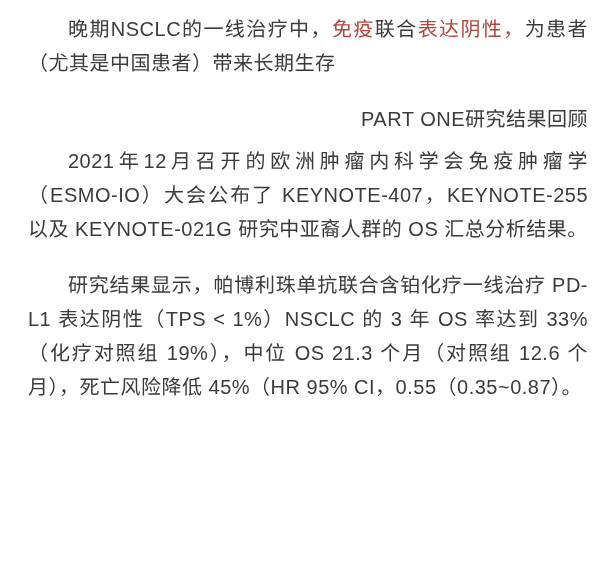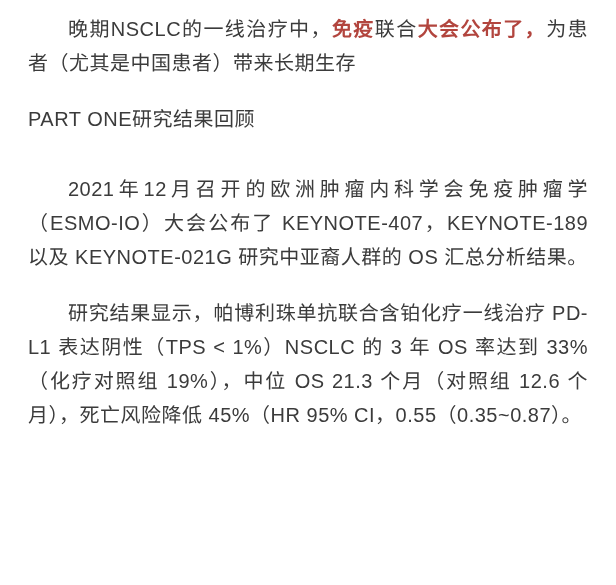--- a/index.html
+++ b/index.html
@@ -27,39 +27,38 @@
     line-height: 34px;
     text-align: justify;
     text-indent: 2em;
     margin: 0 0 22px 0;
     letter-spacing: 0.5px;
   }
   .part-title {
     font-size: 20px;
     line-height: 34px;
     font-weight: 400;
-    text-align: left;
-    margin: 0 0 36px 0;
+    text-align: right;
+    margin: 0 0 8px 0;
     letter-spacing: 0.5px;
     color: #3b3b3b;
   }
   .red {
     color: #b2453e;
-    font-weight: bold;
   }
 </style>
 </head>
 <body>
 
 <div class="page">
 
   <p class="body-para">
-    <span>晚期NSCLC的一线治疗中，</span><span class="red">免疫</span><span>联合</span><span class="red">大会公布了，</span><span>为患者（尤其是中国患者）带来长期生存</span>
+    <span>晚期NSCLC的一线治疗中，</span><span class="red">免疫</span><span>联合</span><span class="red">表达阴性，</span><span>为患者（尤其是中国患者）带来长期生存</span>
   </p>
 
   <h2 class="part-title">PART ONE研究结果回顾</h2>
 
-  <p class="body-para">2021年12月召开的欧洲肿瘤内科学会免疫肿瘤学（ESMO-IO）大会公布了 KEYNOTE-407，KEYNOTE-189 以及 KEYNOTE-021G 研究中亚裔人群的 OS 汇总分析结果。</p>
+  <p class="body-para">2021年12月召开的欧洲肿瘤内科学会免疫肿瘤学（ESMO-IO）大会公布了 KEYNOTE-407，KEYNOTE-255 以及 KEYNOTE-021G 研究中亚裔人群的 OS 汇总分析结果。</p>
 
 
   <p class="body-para">研究结果显示，帕博利珠单抗联合含铂化疗一线治疗 PD-L1 表达阴性（TPS &lt; 1%）NSCLC 的 3 年 OS 率达到 33%（化疗对照组 19%），中位 OS 21.3 个月（对照组 12.6 个月），死亡风险降低 45%（HR 95% CI，0.55（0.35~0.87）。</p>
 
 </div>
 
 </body></html>

